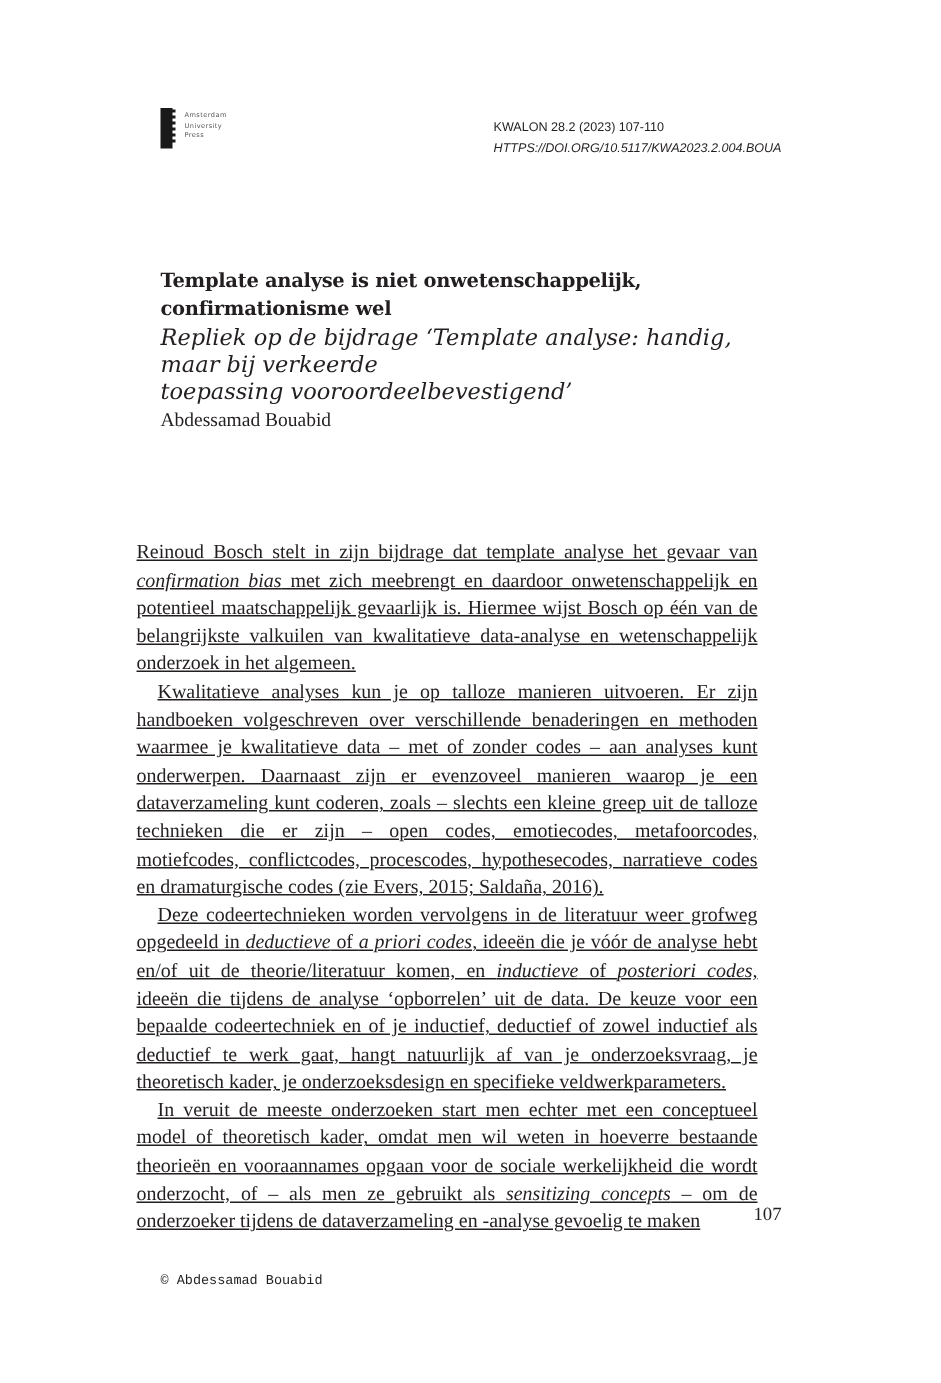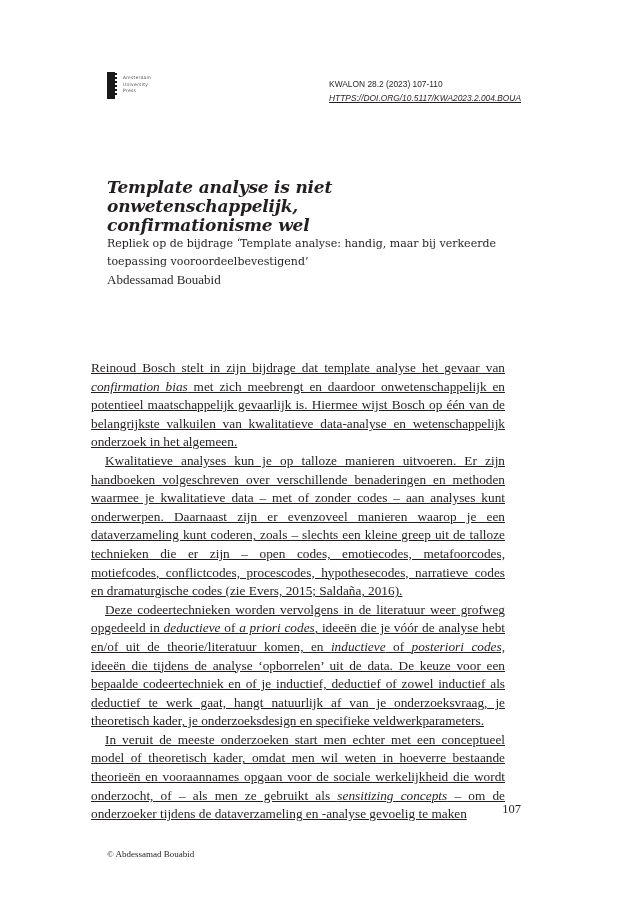--- a/index.html
+++ b/index.html
@@ -5,35 +5,35 @@
   html, body { margin: 0; padding: 0; background: #ffffff; }
   body { width: 627px; height: 922px; position: relative; overflow: hidden; color: #231f20; }
 
   .logo { position: absolute; left: 107px; top: 72px; width: 60px; height: 28px; }
   .logo-bar { position: absolute; left: 0; top: 0; width: 8px; height: 27px; background: #1a1a1a; }
   .logo-teeth { position: absolute; left: 7px; top: 1px; width: 3px; height: 26px; }
   .logo-teeth span { display: block; width: 3px; height: 2px; background: #1a1a1a; margin-bottom: 2px; }
   .logo-text { position: absolute; left: 16px; top: 3px; font-family: "DejaVu Sans", sans-serif; font-size: 4.4px; line-height: 6.5px; color: #555; letter-spacing: 0.3px; }
 
   .journal { position: absolute; right: 106px; top: 77px; text-align: left; font-family: "Liberation Sans", sans-serif; font-size: 8.4px; line-height: 14px; color: #231f20; }
-  .journal .doi { font-style: italic; text-decoration: underline; }
+  .journal .doi { font-style: italic; }
 
   .title-block { position: absolute; left: 107px; top: 178px; width: 420px; }
-  .title { font-family: "DejaVu Serif", serif; font-weight: bold; font-size: 17px; line-height: 19px; margin: 0; letter-spacing: -0.2px; font-style: italic; }
-  .subtitle { font-family: "DejaVu Serif", serif; font-size: 11px; line-height: 18px; margin: 0; color: #231f20; }
+  .title { font-family: "DejaVu Serif", serif; font-weight: bold; font-size: 13px; line-height: 19px; margin: 0; letter-spacing: -0.2px; }
+  .subtitle { font-family: "DejaVu Serif", serif; font-style: italic; font-size: 15px; line-height: 18px; margin: 0; color: #231f20; }
 
   .author-block { position: absolute; left: 107px; top: 271px; width: 420px; font-family: "Liberation Serif", serif; font-size: 13px; line-height: 18.5px; }
   .author-block .aff { font-style: italic; }
 
   .body-text { position: absolute; left: 91px; top: 359px; width: 414px; font-family: "Liberation Serif", serif; font-size: 13.3px; line-height: 18.6px; text-align: justify; hyphens: manual; text-decoration: underline; }
   .body-text p { margin: 0; }
   .body-text p.indent { text-indent: 14px; }
   .body-text em { font-style: italic; }
 
-  .footer-left { position: absolute; left: 107px; top: 849px; font-family: Liberation Serif, serif; font-size: 9px; color: #231f20; }
+  .footer-left { position: absolute; left: 107px; top: 849px; font-family: Liberation Mono, monospace; font-size: 9px; color: #231f20; }
   .footer-right { position: absolute; right: 106px; top: 802px; font-family: "Liberation Serif", serif; font-size: 12.5px; color: #231f20; }
 </style>
 </head>
 <body>
 
 <div class="logo">
   <div class="logo-bar"></div>
   <div class="logo-teeth">
     <span></span>
       <span></span>

